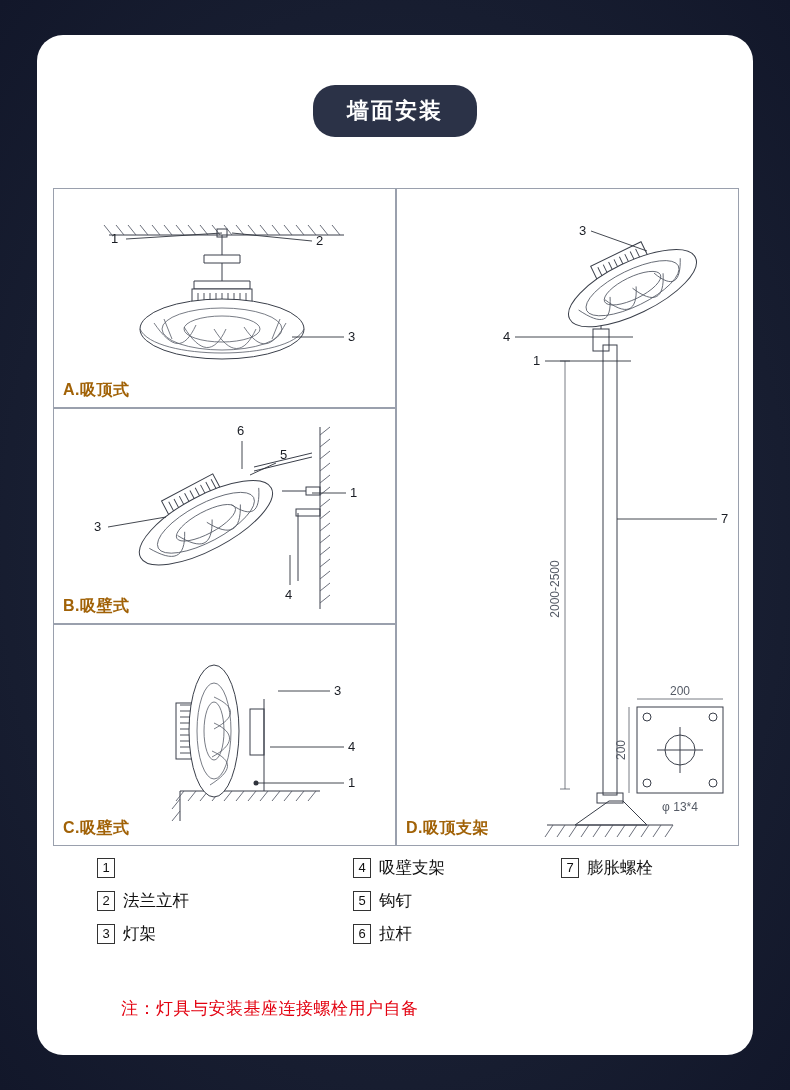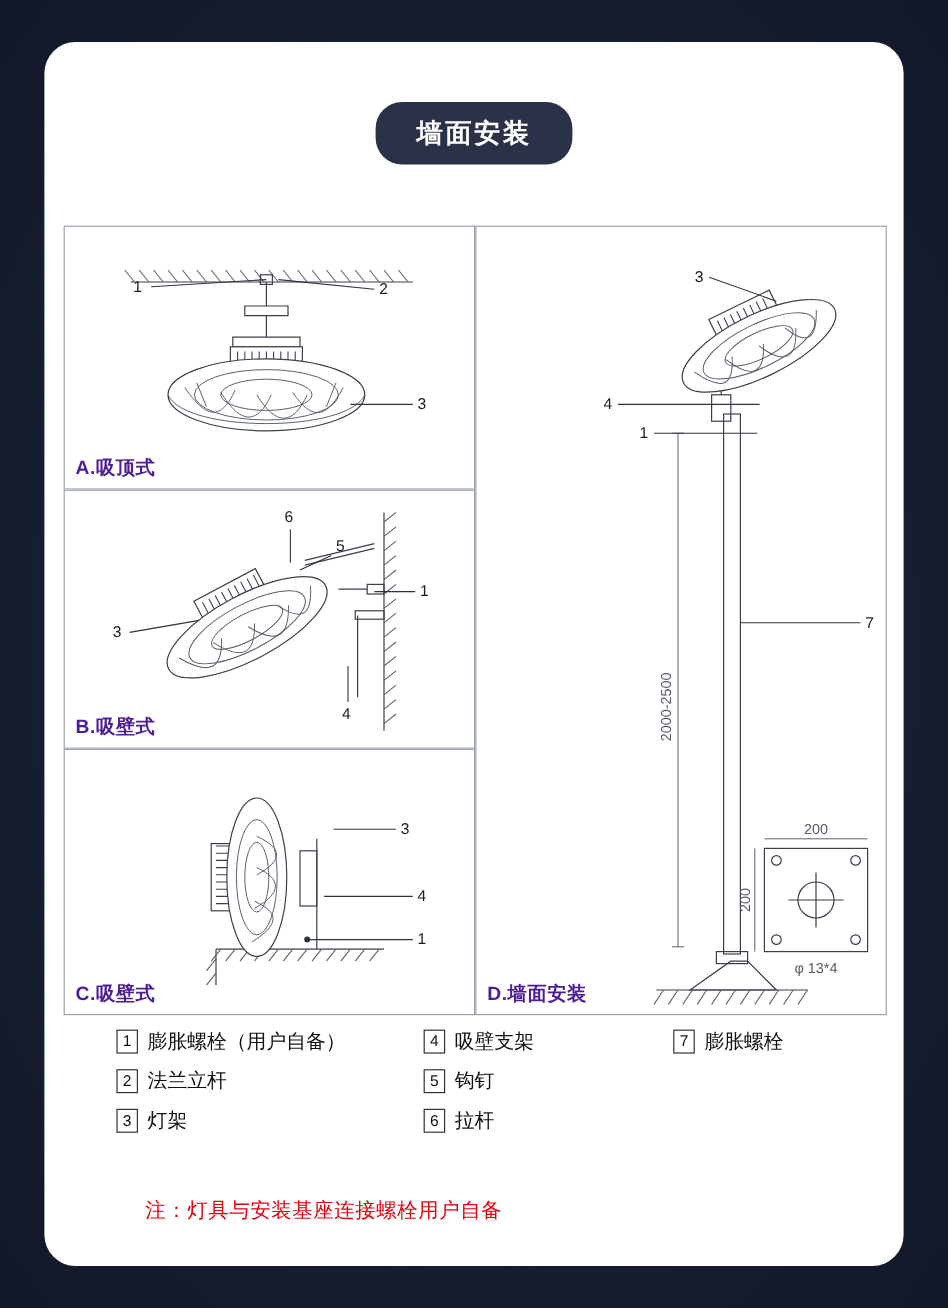--- a/index.html
+++ b/index.html
@@ -53,21 +53,21 @@
     position: absolute;
     border: 1px solid #9aa0ad;
     box-sizing: border-box;
     background: #fff;
   }
   .panel-label {
     position: absolute;
     left: 9px;
     bottom: 6px;
     font-size: 16px;
-    color: #4c1d95;
+    color: #a16207;
     font-weight: bold;
     letter-spacing: 0.5px;
     text-align: right;
   }
   .pA { left: 0; top: 0; width: 343px; height: 220px; }
   .pB { left: 0; top: 220px; width: 343px; height: 216px; }
   .pC { left: 0; top: 436px; width: 343px; height: 222px; }
   .pD { left: 343px; top: 0; width: 343px; height: 658px; }
 
   .legend {
@@ -399,30 +399,29 @@
           <circle class="fix" cx="250" cy="528" r="4"></circle>
           <circle class="fix" cx="316" cy="528" r="4"></circle>
           <circle class="fix" cx="250" cy="594" r="4"></circle>
           <circle class="fix" cx="316" cy="594" r="4"></circle>
           <line class="lnl" x1="240" y1="510" x2="326" y2="510"></line>
           <text class="dimtxt" x="283" y="506" text-anchor="middle">200</text>
           <line class="lnl" x1="232" y1="518" x2="232" y2="604"></line>
           <text class="dimtxt" x="228" y="561" transform="rotate(-90 228 561)" text-anchor="middle">200</text>
           <text class="dimtxt" x="283" y="622" text-anchor="middle">φ 13*4</text>
         </svg>
-        <div class="panel-label">D.墙面安装</div>
+        <div class="panel-label">D.吸顶支架</div>
       </div>
 
     </div>
 
     <div class="legend">
       <div class="legend-row">
         <div class="legend-col c1">
           <span class="num-box">1</span>
-          <span class="legend-text">膨胀螺栓（用户自备）</span>
         </div>
         <div class="legend-col c2">
           <span class="num-box">4</span>
           <span class="legend-text">吸壁支架</span>
         </div>
         <div class="legend-col c3">
           <span class="num-box">7</span>
           <span class="legend-text">膨胀螺栓</span>
         </div>
       </div>

